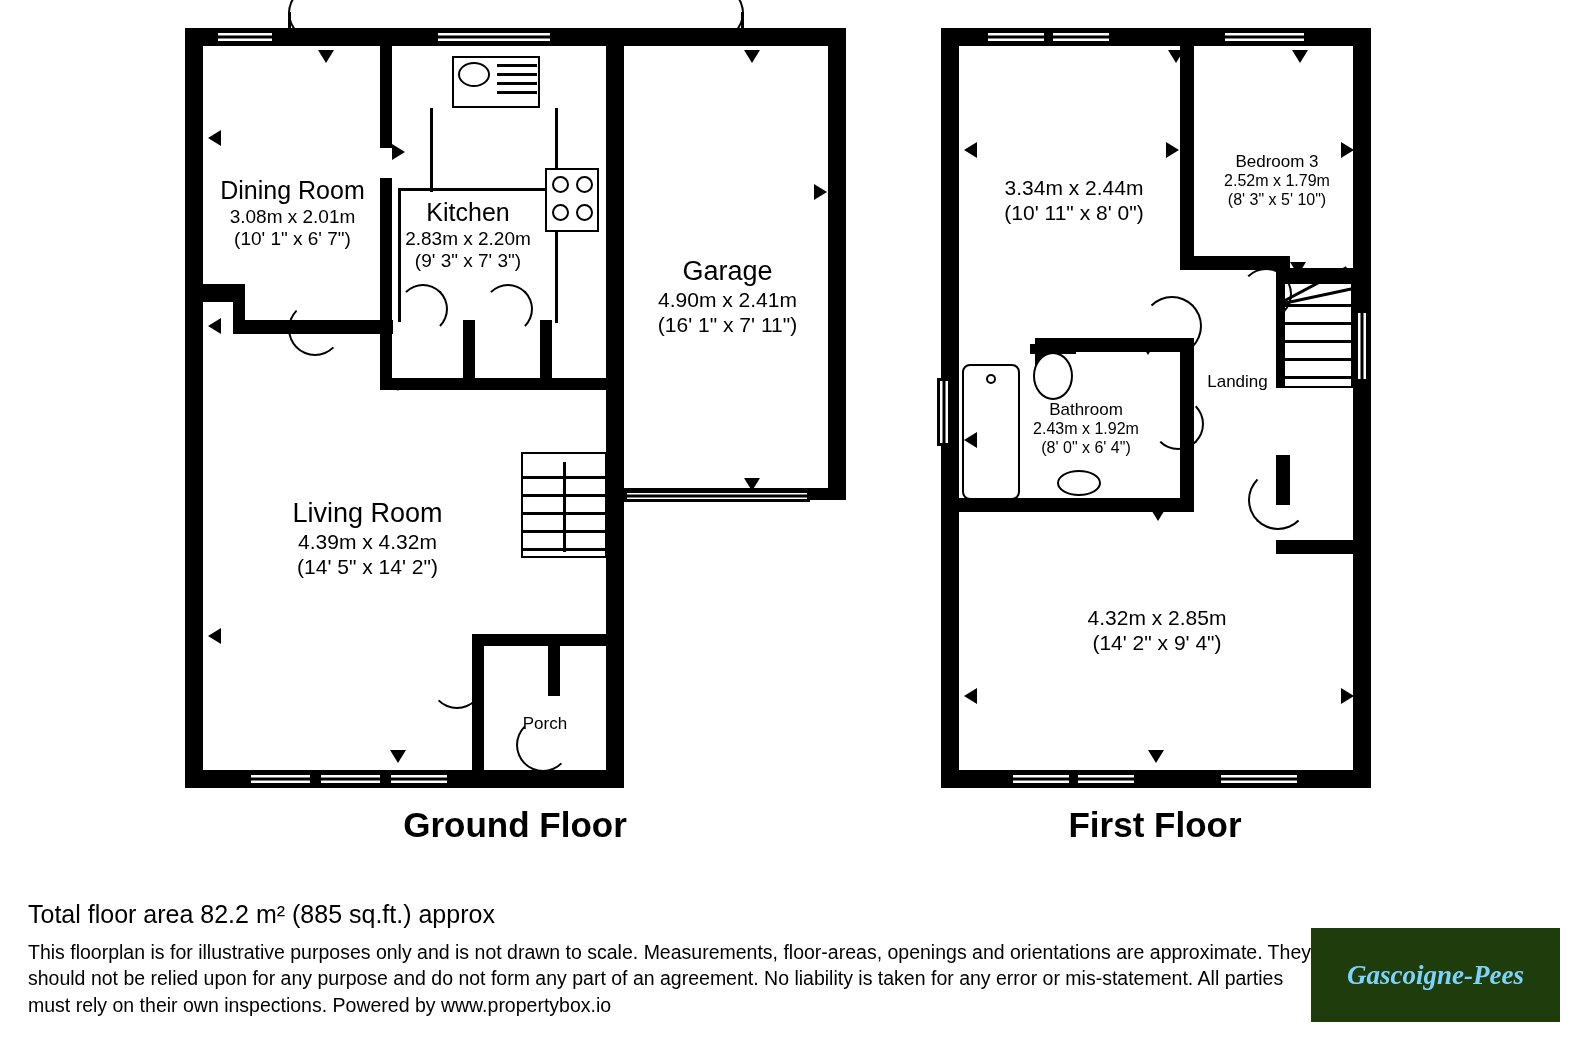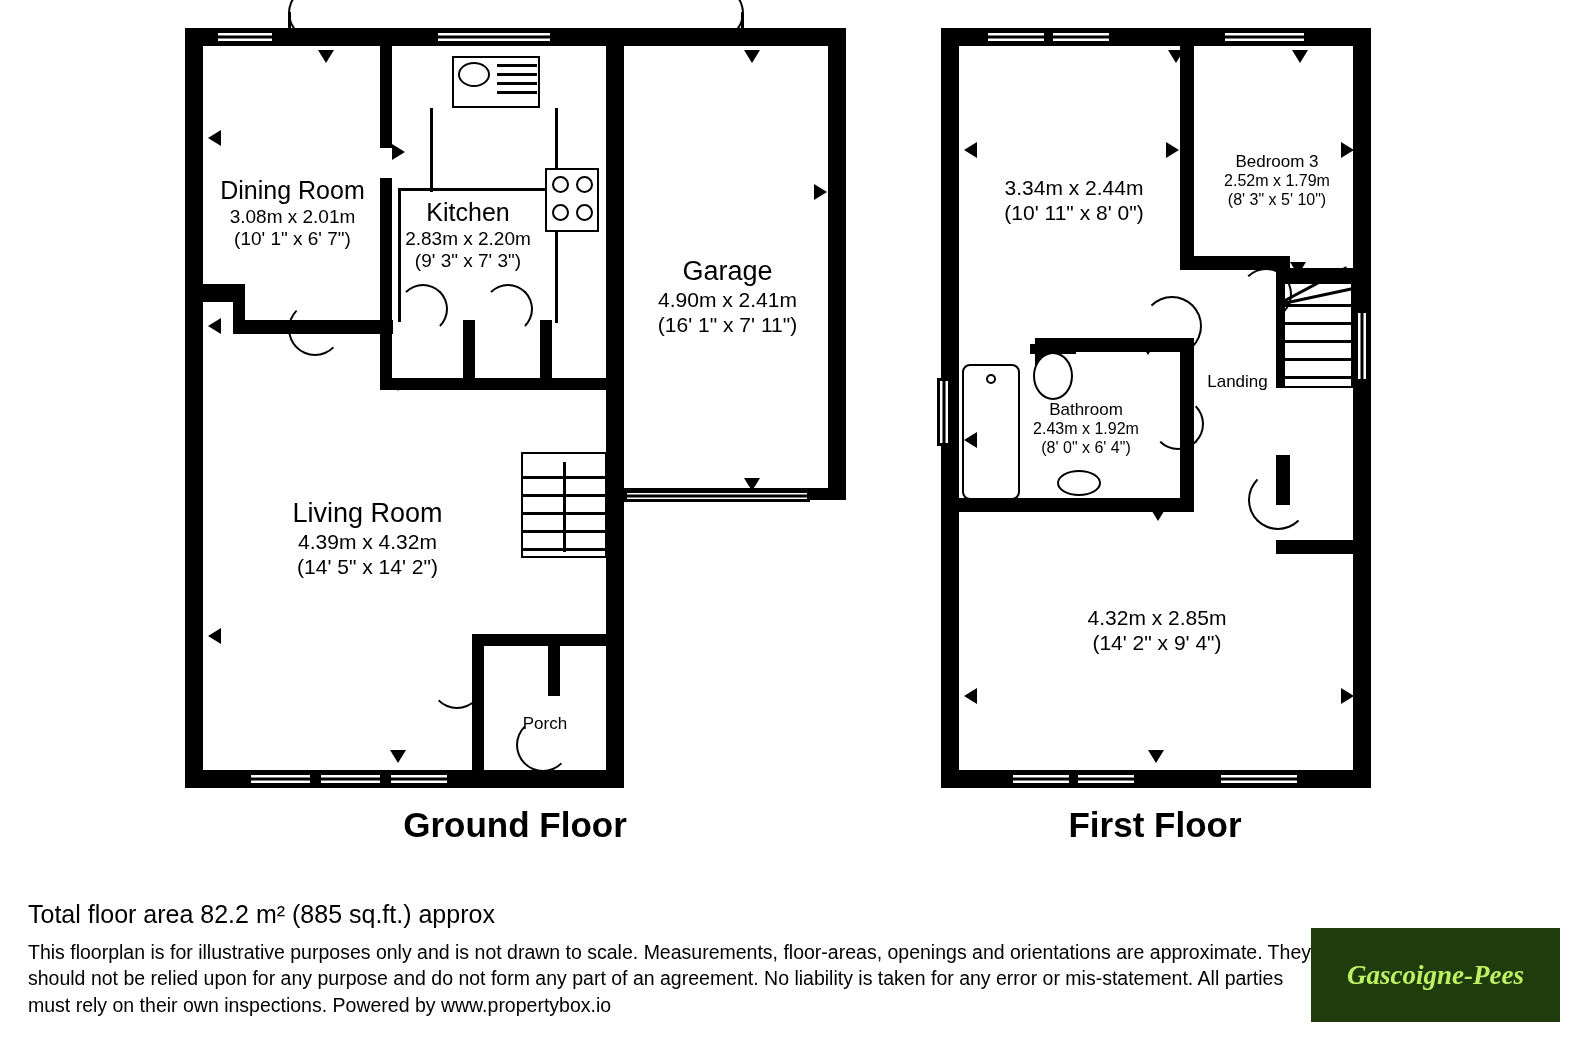--- a/index.html
+++ b/index.html
@@ -147,21 +147,21 @@
     left: 1311px;
     top: 928px;
     width: 249px;
     height: 94px;
     background: #1f3d0c;
     display: flex;
     align-items: center;
     justify-content: center;
   }
   .logo span {
-    color: #bef264;
+    color: #7dd3fc;
     font-size: 27px;
     font-weight: bold;
     font-style: italic;
     font-family: "Liberation Serif", serif;
   }
 </style>
 </head>
 <body>
 
 <div class="stage">

